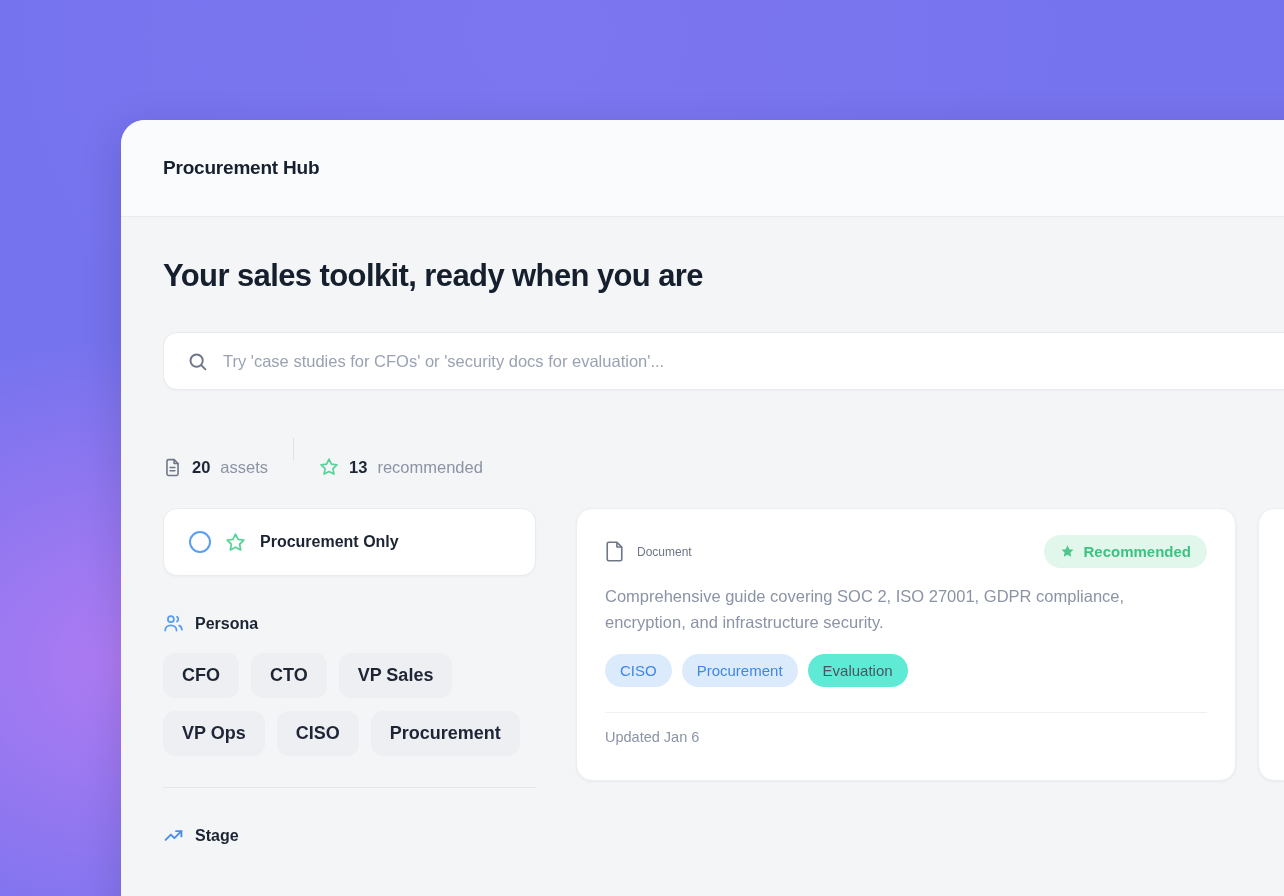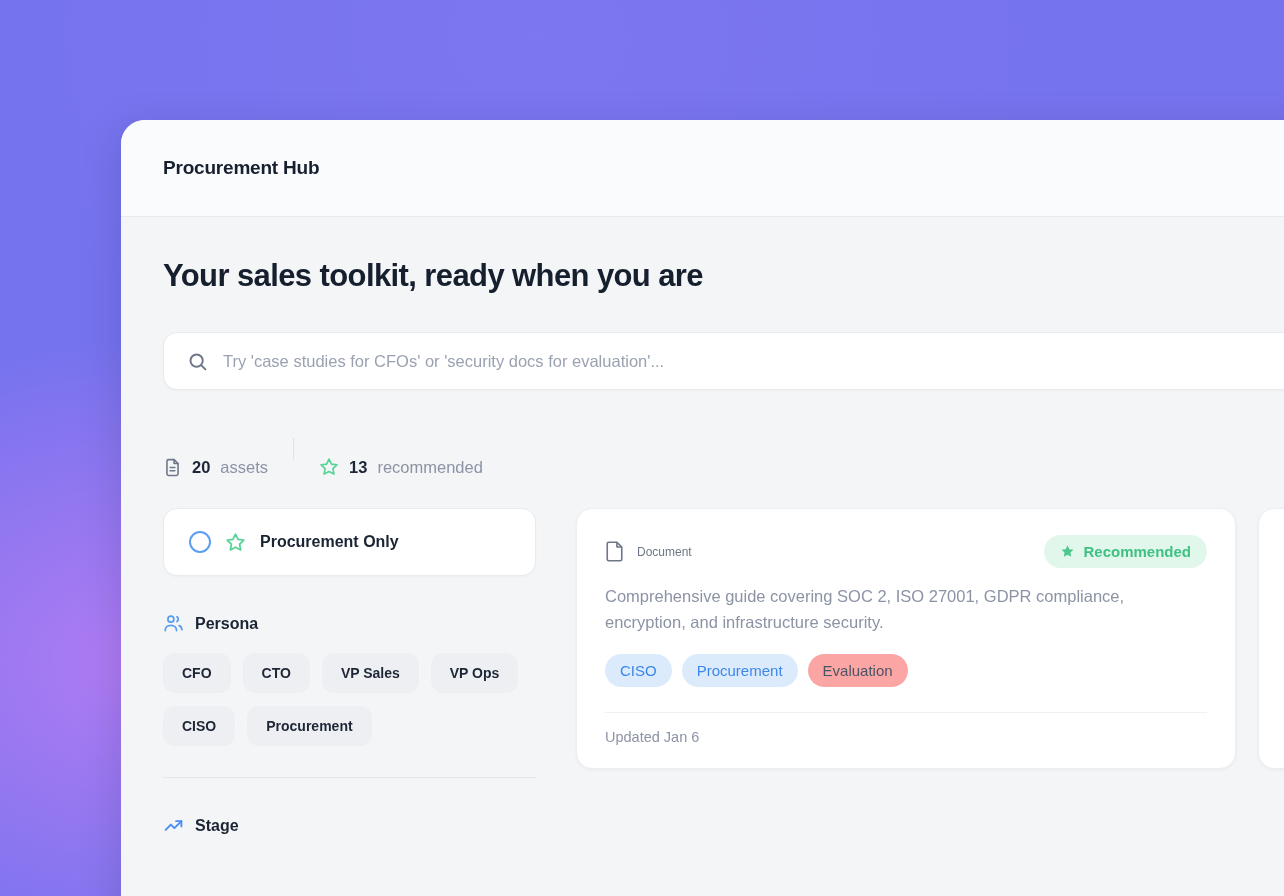--- a/index.html
+++ b/index.html
@@ -68,21 +68,21 @@
   }
   .rec-circle { width:22px; height:22px; border:2px solid #5b9ef2; border-radius:50%; flex-shrink:0; }
   .rec-label { font-size:16px; font-weight:600; color:#1b2433; }
 
   .filter-section { margin-top:37px; }
   .filter-head { display:flex; align-items:center; gap:11px; margin-bottom:19px; }
   .filter-head span { font-size:16px; font-weight:700; color:#1b2433; }
   .chip-wrap { display:flex; flex-wrap:wrap; gap:13px 12px; }
   .chip {
     background:#edeff3; border-radius:12px; padding:12px 19px;
-    font-size:14px; font-weight:600; color:#1e2636; cursor:pointer;
+    font-size:18px; font-weight:600; color:#1e2636; cursor:pointer;
   }
   .sidebar-divider { border:none; border-top:1px solid #e4e6ea; margin-top:31px; }
 
   .cards { display:flex; gap:22px; align-items:stretch; }
   .card {
     width:660px; flex-shrink:0; background:#fff; border:1px solid #eceef2;
     border-radius:16px; box-shadow:0 1px 3px rgba(16,24,40,.05);
     padding:26px 28px 0; cursor:pointer;
   }
   .card-top { display:flex; justify-content:space-between; align-items:center; }
@@ -90,22 +90,22 @@
   .badge {
     display:flex; align-items:center; gap:8px; background:#e2f7ec;
     border-radius:999px; padding:8px 16px;
     font-size:15px; font-weight:600; color:#3fc183;
   }
   .card-title { margin-top:23px; font-size:21px; font-weight:700; color:#17202f; letter-spacing:-.2px; }
   .card-desc { margin-top:15px; font-size:16.5px; color:#8b93a5; line-height:1.58; max-width:582px; }
   .tag-row { margin-top:19px; display:flex; gap:10px; }
   .tag { border-radius:999px; padding:8px 15px; font-size:15px; font-weight:500; }
   .tag.blue { background:#dcebfb; color:#3d86ea; }
-  .tag.gray { background:#fca5a5; color:#4c5565; }
-  .card-footer { margin-top:25px; border-top:1px solid #eef0f4; padding:15px 0 22px; }
+  .tag.gray { background:#5eead4; color:#4c5565; }
+  .card-footer { margin-top:25px; border-top:1px solid #eef0f4; padding:15px 0 34px; }
   .card-updated { font-size:14.5px; color:#8b93a5; }
 
   svg { display:block; }
 </style>
 </head>
 <body>
 
 <div class="bg-glow"></div>
 
 <div class="panel">

